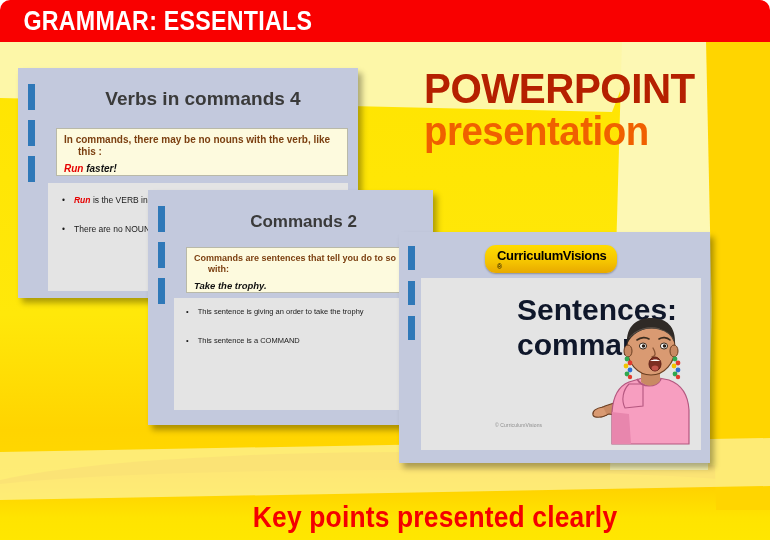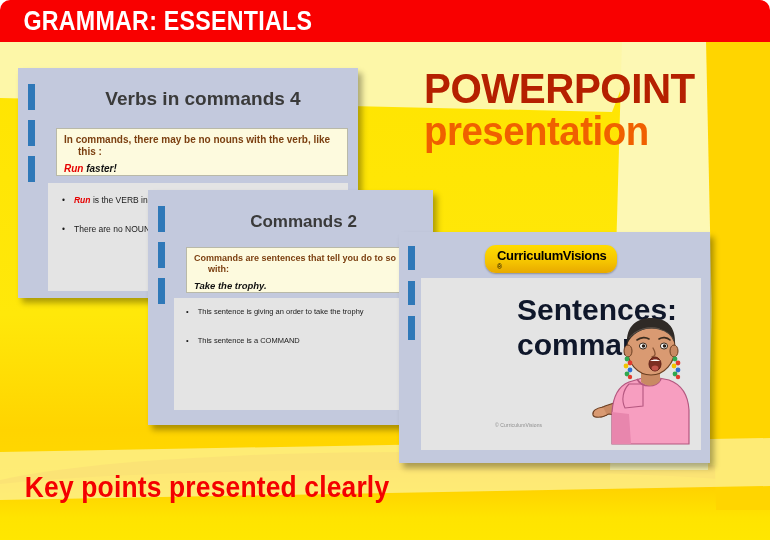--- a/index.html
+++ b/index.html
@@ -74,21 +74,21 @@
     display:block;color:#b52000;font-weight:bold;font-size:42px;
     letter-spacing:-.5px;transform:scaleX(.96);transform-origin:left center;
   }
   .headline .l2{
     display:block;color:#f06000;font-weight:bold;font-size:40px;
     letter-spacing:-.5px;margin-top:1px;transform:scaleX(.96);transform-origin:left center;
   }
 
   
   .caption{
-    position:absolute;left:0;top:470px;width:642px;text-align:left;
+    position:absolute;left:0;top:500px;width:642px;text-align:right;
   }
   .caption-text{
     color:#f40000;font-weight:bold;font-size:30px;
     transform:scaleX(.88);display:inline-block;white-space:nowrap;
     letter-spacing:.2px;
   }
 
   
   .slide{
     position:absolute;

